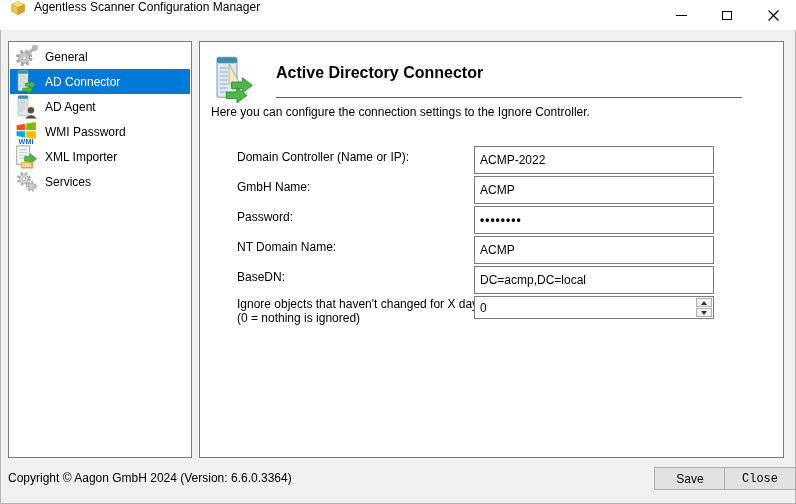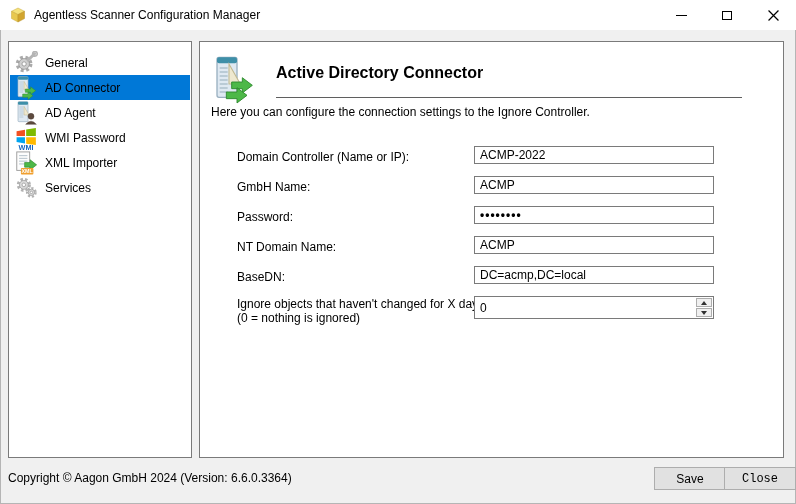--- a/index.html
+++ b/index.html
@@ -8,55 +8,55 @@
     font-family:"Liberation Sans", sans-serif;
     font-size:12px; color:#000;
     background:#f0f0f0;
     position:relative; overflow:hidden;
     box-shadow: inset 0 0 0 1px #b5b5b5;
   }
 
   
   .titlebar {
     position:absolute; left:0; top:0; width:796px; height:30px;
-    background:#ffffff; display:flex; align-items:center;
+    background:#ffffff; display:flex; 
   }
   .app-icon { margin-left:10px; width:16px; height:16px; display:inline-flex; }
   .title-text { margin-left:8px; font-size:12px; }
   .win-controls { position:absolute; right:0; top:0; height:30px; display:flex; }
   .win-btn { width:46px; height:30px; display:flex; align-items:center; justify-content:center; cursor:default; }
   .glyph-min { width:11px; height:0; border-top:1px solid #000; display:block; }
   .glyph-max { width:10px; height:9px; border:1px solid #000; display:block; }
 
   
   .sidebar {
     position:absolute; left:8px; top:41px; width:184px; height:417px;
-    background:#fff; border:1px solid #7a7a7a; padding-top:8px;
+    background:#fff; border:1px solid #7a7a7a; padding-top:2px;
   }
   .side-item {
     height:25px; display:flex; align-items:center; margin:0 1px; cursor:default;
   }
   .side-item .icon { width:26px; height:24px; margin-left:3px; display:flex; align-items:center; justify-content:center; flex:0 0 26px; }
   .side-item .side-label { margin-left:6px; white-space:nowrap; }
-  .side-item.selected { background:#0078d7; color:#000000; }
+  .side-item.selected { background:#0078d7; color:#ffffff; }
 
   .main-panel {
     position:absolute; left:199px; top:41px; width:585px; height:417px;
     background:#fff; border:1px solid #7a7a7a;
   }
   .header-icon { position:absolute; left:11px; top:14px; width:44px; height:48px; }
   .page-title { position:absolute; left:76px; top:22px; font-size:16px; font-weight:bold; }
   .title-rule { position:absolute; left:76px; top:55px; width:466px; height:0; border-top:1px solid #5f5f5f; }
   .description { position:absolute; left:11px; top:63px; }
 
   .form-row { position:absolute; left:0; width:100%; height:22px; }
   .field-label { position:absolute; left:37px; top:4px; white-space:nowrap; }
   .field-label.two-line { top:1px; line-height:14px; }
   .field-input {
-    position:absolute; left:274px; top:0; width:240px; height:18px;
+    position:absolute; left:274px; top:0; width:240px; height:28px;
     border:1px solid #7a7a7a; background:#fff;
     font-family:"Liberation Sans", sans-serif; font-size:12px;
     padding:0 5px; outline:none;
   }
   .field-input.password { letter-spacing:1px; font-weight:bold; }
 
   .spinner { position:absolute; left:274px; top:0; width:240px; height:23px; }
   .spinner .field-input { left:0; width:240px; height:23px; padding-right:20px; }
   .spin-buttons {
     position:absolute; right:2px; top:2px; width:16px; height:19px;

